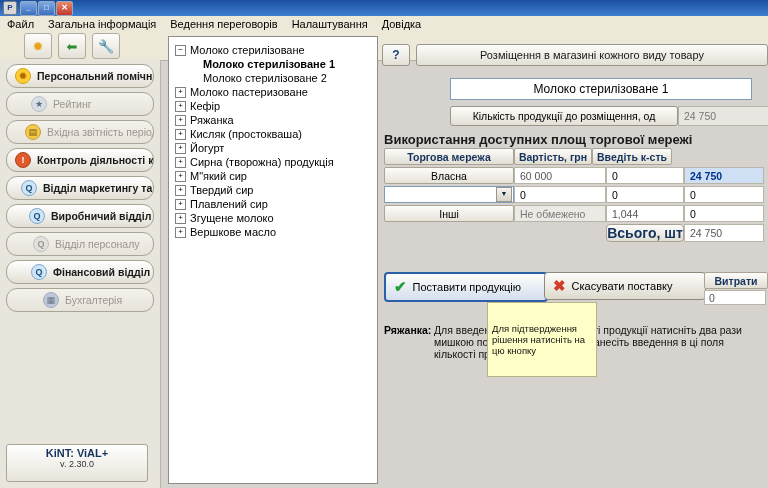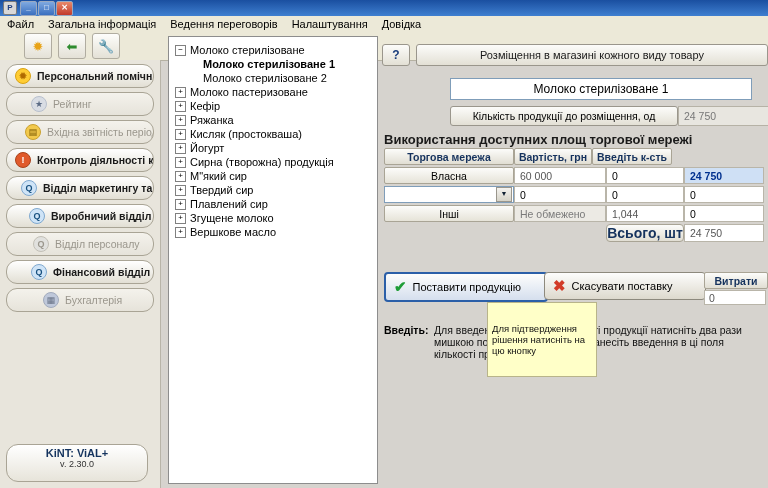--- a/index.html
+++ b/index.html
@@ -75,21 +75,21 @@
   .ic-star{background:#ffcd34;color:#b06a00;border:1px solid #d9a213;}
   .ic-rating{background:#d9dde4;color:#5b6b85;border:1px solid #b8bfcc;}
   .ic-doc{background:#f2c94c;color:#7a5800;border:1px solid #c9a02f;}
   .ic-shield{background:#e05a2b;color:#fff;border:1px solid #a8421b;}
   .ic-mag{background:#cfe4f7;color:#17507f;border:1px solid #7fa8cf;font-weight:bold;}
   .ic-mag.grey{background:#e1e1de;color:#9a968c;border-color:#c2bfb6;}
   .ic-book{background:#bfc8da;color:#6a7488;border:1px solid #a1aabc;}
 
   .brandbox{
     position:absolute;left:6px;bottom:6px;width:140px;height:34px;
-    border:1px solid #a9a495;border-radius:12px;
+    border:1px solid #a9a495;border-radius:3px;
     background:linear-gradient(#ffffff,#e7e4da);
     text-align:center;padding-top:2px;
   }
   .brandbox .bn{font-size:11px;font-weight:bold;color:#14335e;}
   .brandbox .bv{font-size:9px;color:#333;}
 
   
   .treepanel{
     position:absolute;left:168px;top:36px;width:208px;height:446px;
     background:#fff;border:1px solid #8d8d8d;
@@ -443,18 +443,18 @@
         <span>Скасувати поставку</span>
       </div>
       <div class="b-cost">Витрати</div>
       <div class="costval">0</div>
 
       <div class="tooltip">Для підтвердження рішення натисніть на цю кнопку</div>
 
     </div>
 
     <div class="note">
-      <div class="nlab">Введіть:</div>
+      <div class="nlab">Ряжанка:</div>
       <div class="ntxt">Для введення необхідної кількості продукції натисніть два рази мишкою по відповідному полю, занесіть введення в ці поля кількості продукції власноруч</div>
     </div>
 
   </div>
 </div>
 
 </body></html>

